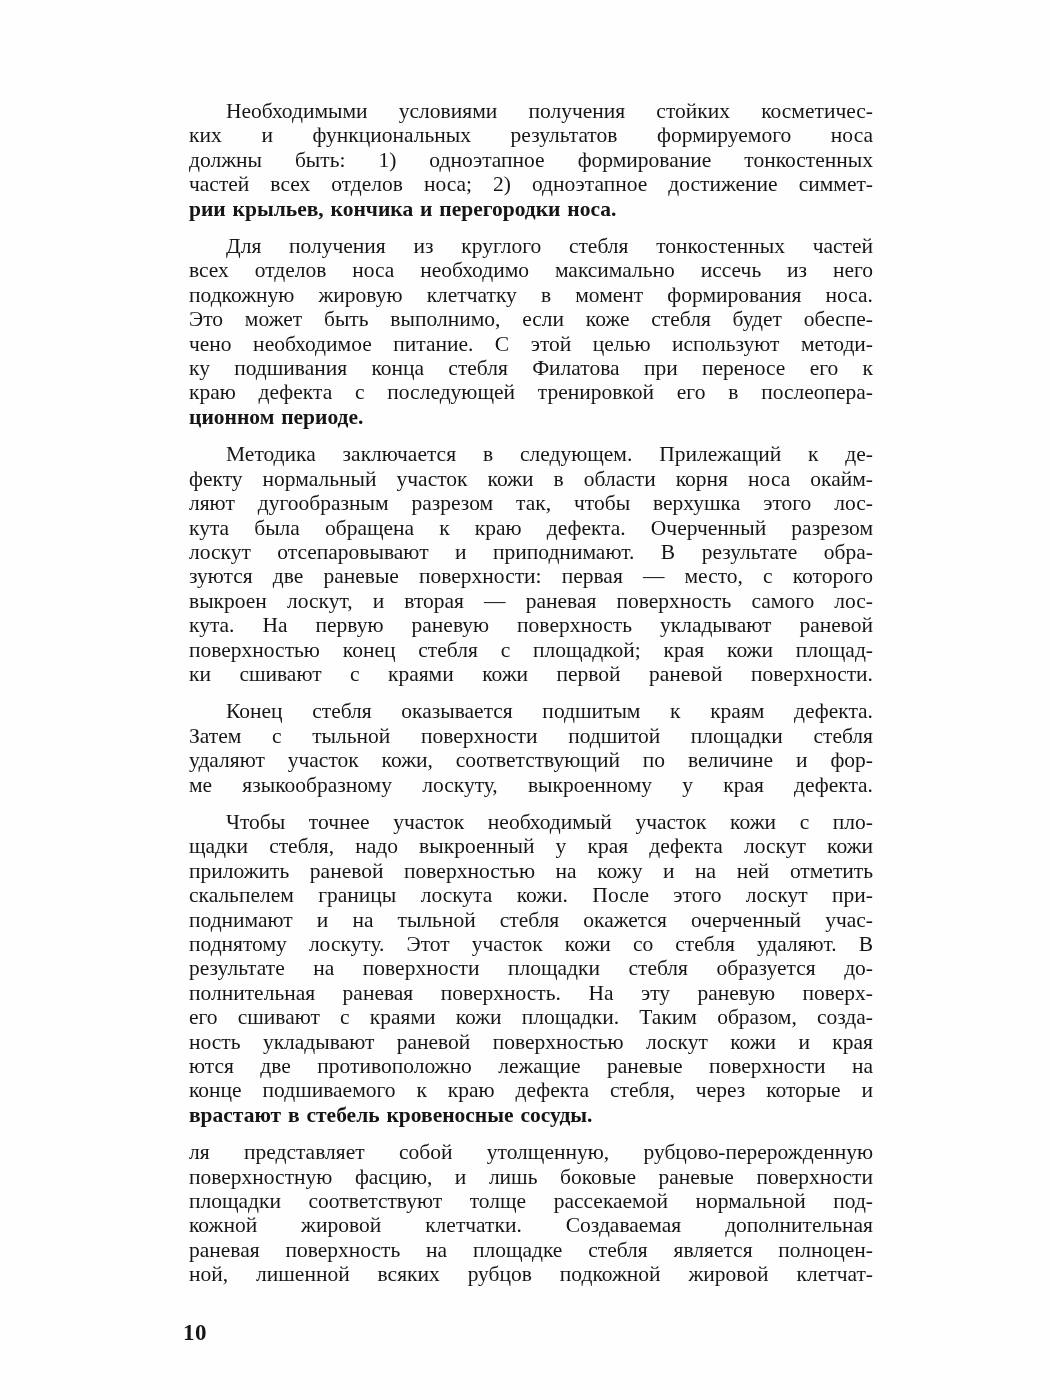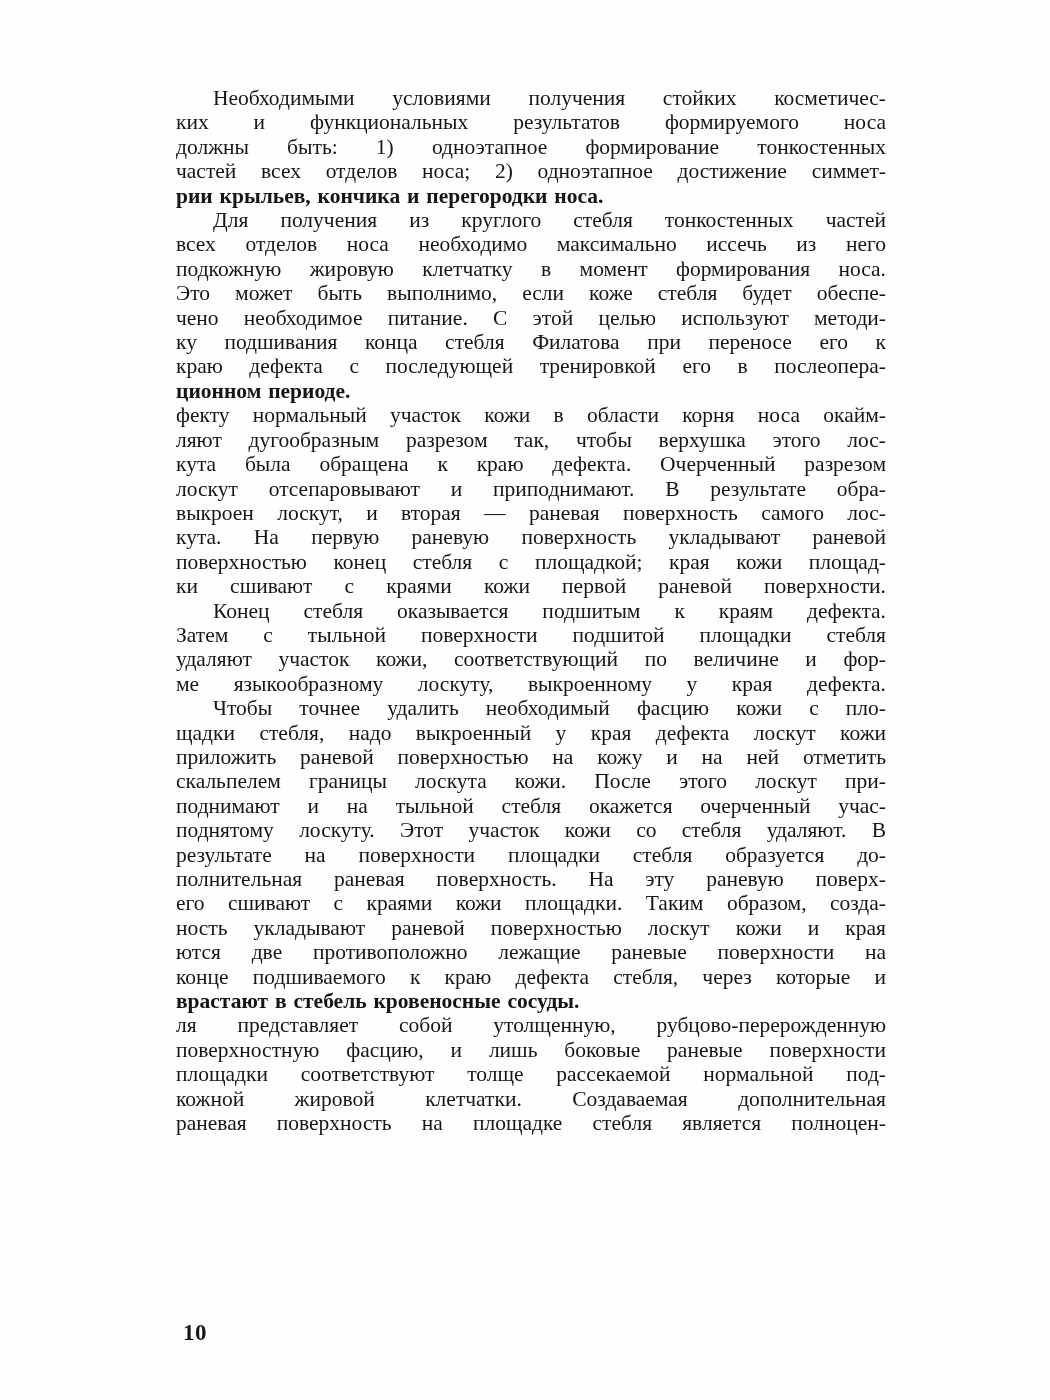--- a/index.html
+++ b/index.html
@@ -16,21 +16,21 @@
     font-family: "Liberation Serif", "DejaVu Serif", serif;
     color: #151515;
   }
   .text-block {
     position: absolute;
     left: 176px;
     top: 86px;
     width: 710px;
   }
   .paragraph {
-    margin: 0;
+    margin: 13px;
     padding: 0;
   }
   .text-line {
     font-size: 21.5px;
     line-height: 24.4px;
     text-align: justify;
     text-align-last: justify;
     word-spacing: 1.5px;
     white-space: normal;
   }
@@ -66,52 +66,55 @@
         <div class="text-line first-line">Для получения из круглого стебля тонкостенных частей</div>
         <div class="text-line">всех отделов носа необходимо максимально иссечь из него</div>
         <div class="text-line">подкожную жировую клетчатку в момент формирования носа.</div>
         <div class="text-line">Это может быть выполнимо, если коже стебля будет обеспе-</div>
         <div class="text-line">чено необходимое питание. С этой целью используют методи-</div>
         <div class="text-line">ку подшивания конца стебля Филатова при переносе его к</div>
         <div class="text-line">краю дефекта с последующей тренировкой его в послеопера-</div>
         <div class="text-line short-last">ционном периоде.</div>
       </div>
       <div class="paragraph">
+        <div class="text-line first-line">Методика заключается в следующем. Прилежащий к де-</div>
         <div class="text-line">фекту нормальный участок кожи в области корня носа окайм-</div>
         <div class="text-line">ляют дугообразным разрезом так, чтобы верхушка этого лос-</div>
         <div class="text-line">кута была обращена к краю дефекта. Очерченный разрезом</div>
         <div class="text-line">лоскут отсепаровывают и приподнимают. В результате обра-</div>
+        <div class="text-line">зуются две раневые поверхности: первая — место, с которого</div>
         <div class="text-line">выкроен лоскут, и вторая — раневая поверхность самого лос-</div>
         <div class="text-line">кута. На первую раневую поверхность укладывают раневой</div>
         <div class="text-line">поверхностью конец стебля с площадкой; края кожи площад-</div>
         <div class="text-line">ки сшивают с краями кожи первой раневой поверхности.</div>
       </div>
       <div class="paragraph">
         <div class="text-line first-line">Конец стебля оказывается подшитым к краям дефекта.</div>
         <div class="text-line">Затем с тыльной поверхности подшитой площадки стебля</div>
         <div class="text-line">удаляют участок кожи, соответствующий по величине и фор-</div>
         <div class="text-line">ме языкообразному лоскуту, выкроенному у края дефекта.</div>
       </div>
       <div class="paragraph">
-        <div class="text-line first-line">Чтобы точнее удалить необходимый фасцию кожи с пло-</div>
+        <div class="text-line first-line">Чтобы точнее участок необходимый участок кожи с пло-</div>
         <div class="text-line">щадки стебля, надо выкроенный у края дефекта лоскут кожи</div>
         <div class="text-line">приложить раневой поверхностью на кожу и на ней отметить</div>
         <div class="text-line">скальпелем границы лоскута кожи. После этого лоскут при-</div>
         <div class="text-line">поднимают и на тыльной стебля окажется очерченный учас-</div>
         <div class="text-line">поднятому лоскуту. Этот участок кожи со стебля удаляют. В</div>
         <div class="text-line">результате на поверхности площадки стебля образуется до-</div>
         <div class="text-line">полнительная раневая поверхность. На эту раневую поверх-</div>
         <div class="text-line">его сшивают с краями кожи площадки. Таким образом, созда-</div>
         <div class="text-line">ность укладывают раневой поверхностью лоскут кожи и края</div>
         <div class="text-line">ются две противоположно лежащие раневые поверхности на</div>
         <div class="text-line">конце подшиваемого к краю дефекта стебля, через которые и</div>
         <div class="text-line short-last">врастают в стебель кровеносные сосуды.</div>
       </div>
       <div class="paragraph">
         <div class="text-line">ля представляет собой утолщенную, рубцово-перерожденную</div>
         <div class="text-line">поверхностную фасцию, и лишь боковые раневые поверхности</div>
         <div class="text-line">площадки соответствуют толще рассекаемой нормальной под-</div>
         <div class="text-line">кожной жировой клетчатки. Создаваемая дополнительная</div>
         <div class="text-line">раневая поверхность на площадке стебля является полноцен-</div>
+        <div class="text-line">ной, лишенной всяких рубцов подкожной жировой клетчат-</div>
       </div>
     </div>
   <div class="page-number">10</div>
 </div>
 
 </body></html>

